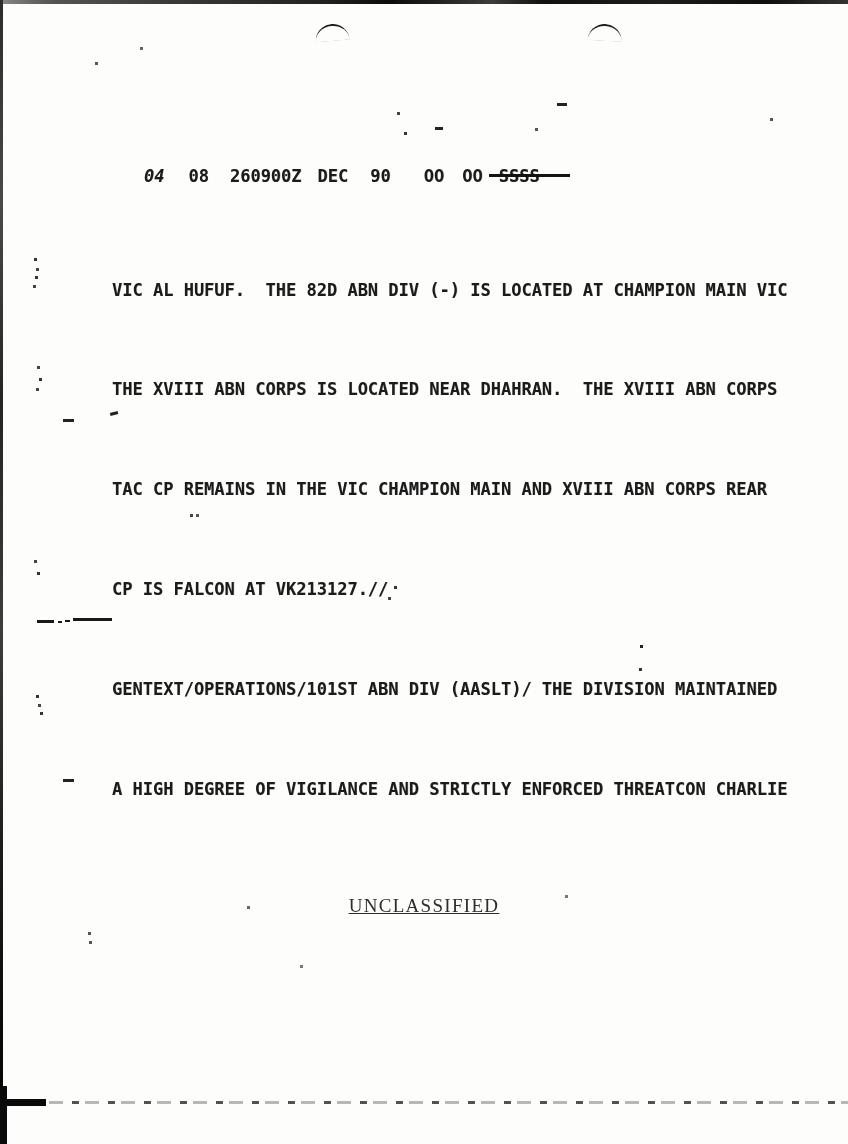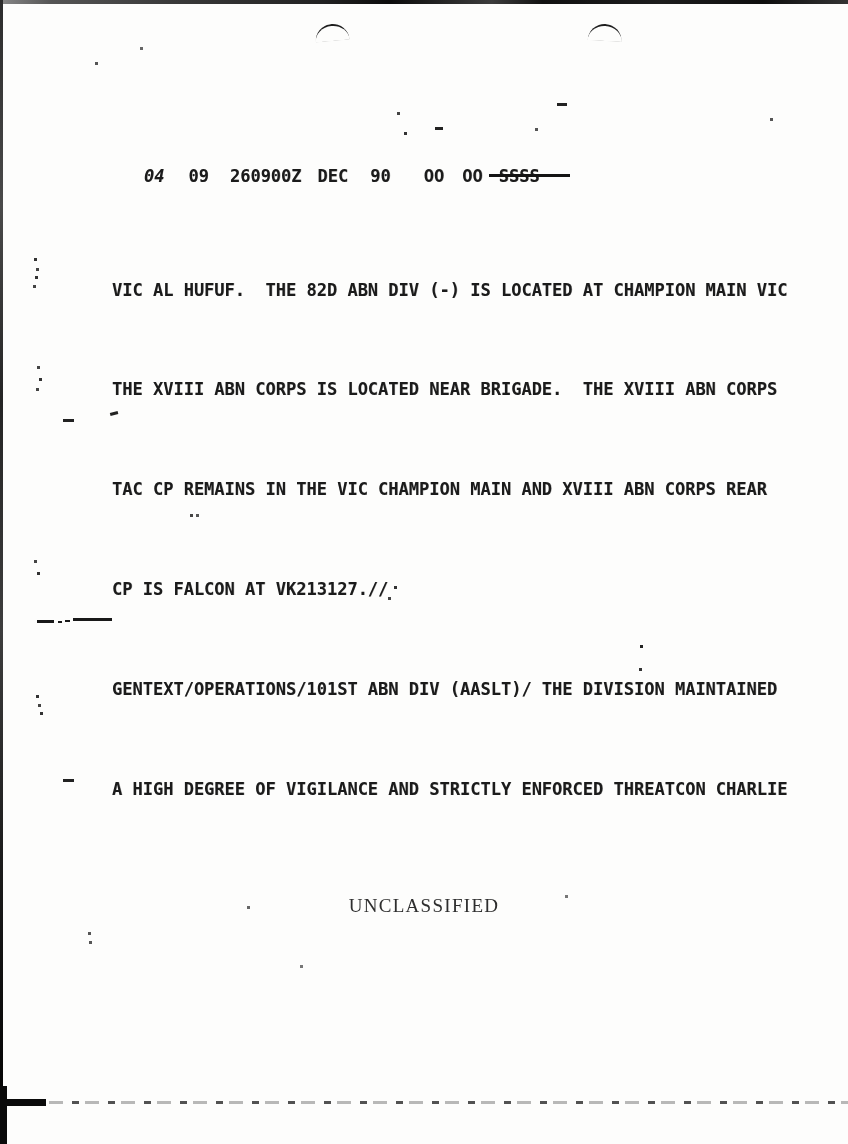--- a/index.html
+++ b/index.html
@@ -32,21 +32,21 @@
   .body-text {
     position:absolute; left:112px; top:207px; width:700px;
     font:700 17px/33.3px "DejaVu Sans Mono", monospace;
     color:var(--ink); white-space:pre;
     text-shadow:0.4px 0.4px 0 rgba(0,0,0,0.35);
   }
   .line { height:33.3px; }
   .classification {
     position:absolute; left:0; right:0; top:895px; text-align:center;
     font:400 19px/22px "Liberation Serif", serif;
-    color:var(--serif_ink); letter-spacing:1.3px;
+    color:var(--serif_ink); letter-spacing:1.3px;text-decoration:underline;
   }
   
   .top-edge {
     position:absolute; left:0; top:0; width:848px; height:4px;
     background:linear-gradient(90deg,#888 0%,#555 6%,#3a3a3a 20%,#222 38%,#0c0c0c 46%,#3c3c3c 58%,#111 64%,#1d1d1d 78%,#0e0e0e 90%,#333 100%);
   }
   .left-edge {
     position:absolute; left:0; top:0; width:2.5px; height:1144px;
     background:linear-gradient(180deg,#2c2c2c 0%,#4a4a4a 18%,#242424 35%,#3d3d3d 55%,#1c1c1c 75%,#000 100%);
   }
@@ -107,26 +107,26 @@
   <div class="dash d2"></div>
   <div class="dash d3"></div>
   <div class="dash d4"></div>
   <div class="caret-mark"></div>
   <div class="s13 k1"></div>
   <div class="s13 k2"></div>
   <div class="s13 k3"></div>
   <div class="s13 k4"></div>
 
   <div class="header-line">
-    <span class="f">04</span><span class="f">09</span><span class="f">260900Z</span><span class="f">DEC</span><span class="f">90</span><span class="f">OO</span><span class="f">OO</span><span class="strike">SSSS</span>
+    <span class="f">04</span><span class="f">08</span><span class="f">260900Z</span><span class="f">DEC</span><span class="f">90</span><span class="f">OO</span><span class="f">OO</span><span class="strike">SSSS</span>
   </div>
 
   <div class="body-text">
     <div class="line">VIC AL HUFUF.  THE 82D ABN DIV (-) IS LOCATED AT CHAMPION MAIN VIC</div>
-    <div class="line">THE XVIII ABN CORPS IS LOCATED NEAR BRIGADE.  THE XVIII ABN CORPS</div>
+    <div class="line">THE XVIII ABN CORPS IS LOCATED NEAR DHAHRAN.  THE XVIII ABN CORPS</div>
     <div class="line">TAC CP REMAINS IN THE VIC CHAMPION MAIN AND XVIII ABN CORPS REAR</div>
     <div class="line">CP IS FALCON AT VK213127.//</div>
     <div class="line">GENTEXT/OPERATIONS/101ST ABN DIV (AASLT)/ THE DIVISION MAINTAINED</div>
     <div class="line">A HIGH DEGREE OF VIGILANCE AND STRICTLY ENFORCED THREATCON CHARLIE</div>
     
     
     
     
     
     

